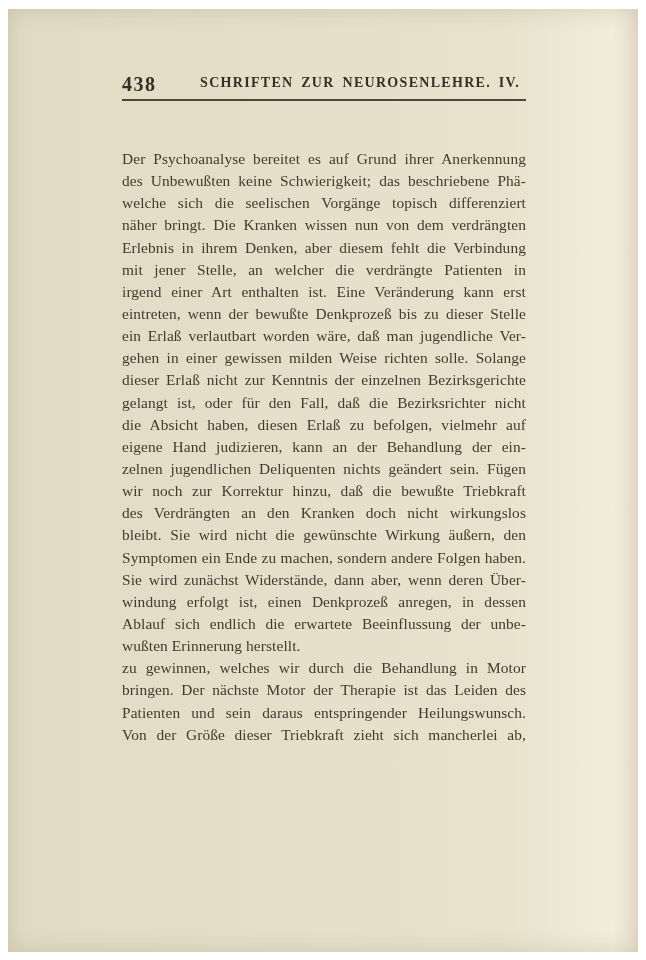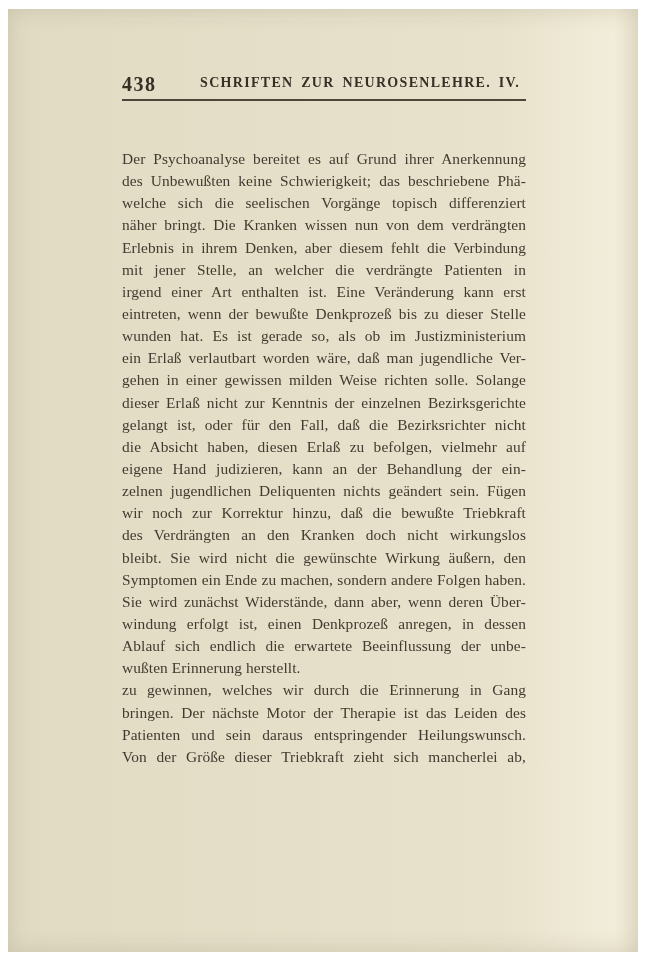--- a/index.html
+++ b/index.html
@@ -94,35 +94,34 @@
     <div class="header-rule"></div>
     <div class="body-text">
         <div class="line">Der Psychoanalyse bereitet es auf Grund ihrer Anerkennung</div>
         <div class="line">des Unbewußten keine Schwierigkeit; das beschriebene Phä-</div>
         <div class="line">welche sich die seelischen Vorgänge topisch differenziert</div>
         <div class="line">näher bringt. Die Kranken wissen nun von dem verdrängten</div>
         <div class="line">Erlebnis in ihrem Denken, aber diesem fehlt die Verbindung</div>
         <div class="line">mit jener Stelle, an welcher die verdrängte Patienten in</div>
         <div class="line">irgend einer Art enthalten ist. Eine Veränderung kann erst</div>
         <div class="line">eintreten, wenn der bewußte Denkprozeß bis zu dieser Stelle</div>
-        <div class="line">wunden hat. Es ist gerade so, als ob im Justizministerium</div>
         <div class="line">ein Erlaß verlautbart worden wäre, daß man jugendliche Ver-</div>
         <div class="line">gehen in einer gewissen milden Weise richten solle. Solange</div>
         <div class="line">dieser Erlaß nicht zur Kenntnis der einzelnen Bezirksgerichte</div>
         <div class="line">gelangt ist, oder für den Fall, daß die Bezirksrichter nicht</div>
         <div class="line">die Absicht haben, diesen Erlaß zu befolgen, vielmehr auf</div>
         <div class="line">eigene Hand judizieren, kann an der Behandlung der ein-</div>
         <div class="line">zelnen jugendlichen Deliquenten nichts geändert sein. Fügen</div>
         <div class="line">wir noch zur Korrektur hinzu, daß die bewußte Triebkraft</div>
         <div class="line">des Verdrängten an den Kranken doch nicht wirkungslos</div>
         <div class="line">bleibt. Sie wird nicht die gewünschte Wirkung äußern, den</div>
         <div class="line">Symptomen ein Ende zu machen, sondern andere Folgen haben.</div>
         <div class="line">Sie wird zunächst Widerstände, dann aber, wenn deren Über-</div>
         <div class="line">windung erfolgt ist, einen Denkprozeß anregen, in dessen</div>
         <div class="line">Ablauf sich endlich die erwartete Beeinflussung der unbe-</div>
         <div class="line short">wußten Erinnerung herstellt.</div>
-        <div class="line">zu gewinnen, welches wir durch die Erinnerung in Gang</div>
+        <div class="line">zu gewinnen, welches wir durch die Behandlung in Motor</div>
         <div class="line">bringen. Der nächste Motor der Therapie ist das Leiden des</div>
         <div class="line">Patienten und sein daraus entspringender Heilungswunsch.</div>
         <div class="line">Von der Größe dieser Triebkraft zieht sich mancherlei ab,</div>
       </div>
   </div>
 </div>
 
 </body></html>

